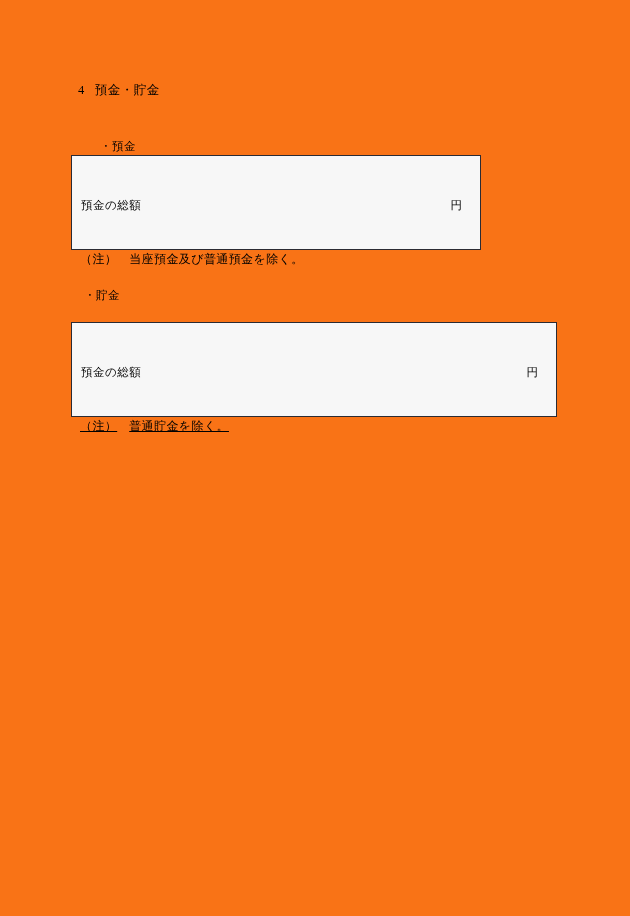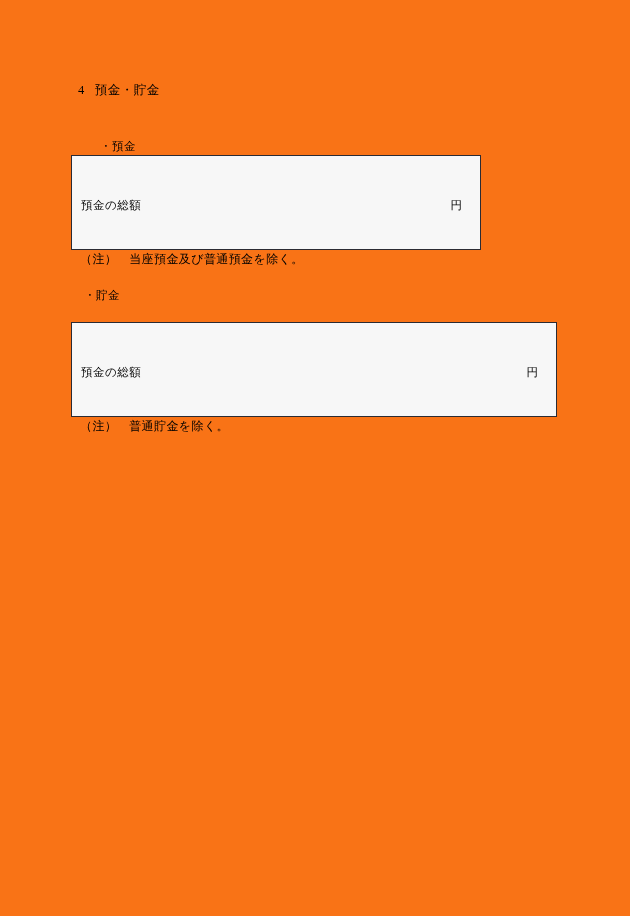--- a/index.html
+++ b/index.html
@@ -68,21 +68,21 @@
     white-space: nowrap;
   }
 
   .note {
     position: absolute;
     font-size: 12px;
     letter-spacing: 0.4px;
     white-space: nowrap;
   }
   .note-1 { left: 80px; top: 251px; }
-  .note-2 { left: 80px; top: 418px; }
+  .note-2 { left: 80px; top: 418px; text-decoration: underline; }
   .note .note-mark { margin-right: 12px; }
 </style>
 </head>
 <body>
 
 <div class="page">
 
   <div class="section-heading">
     <span class="num">4</span><span>預金・貯金</span>
   </div>

